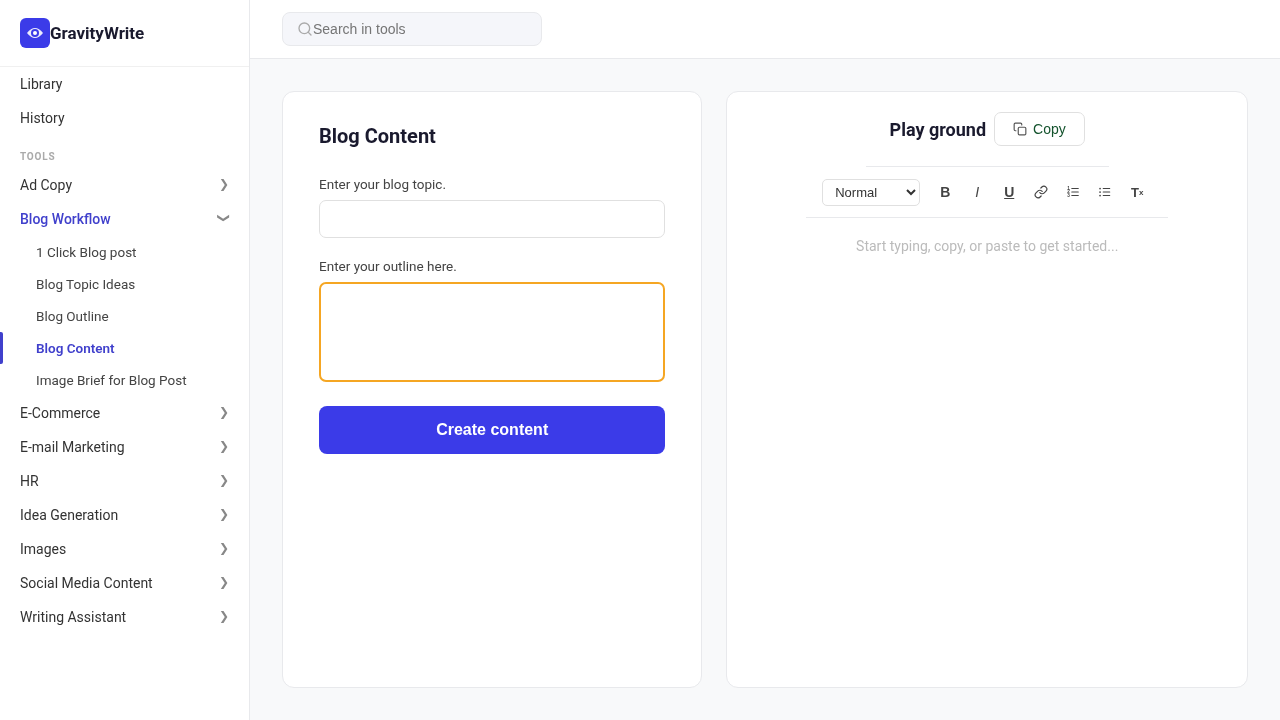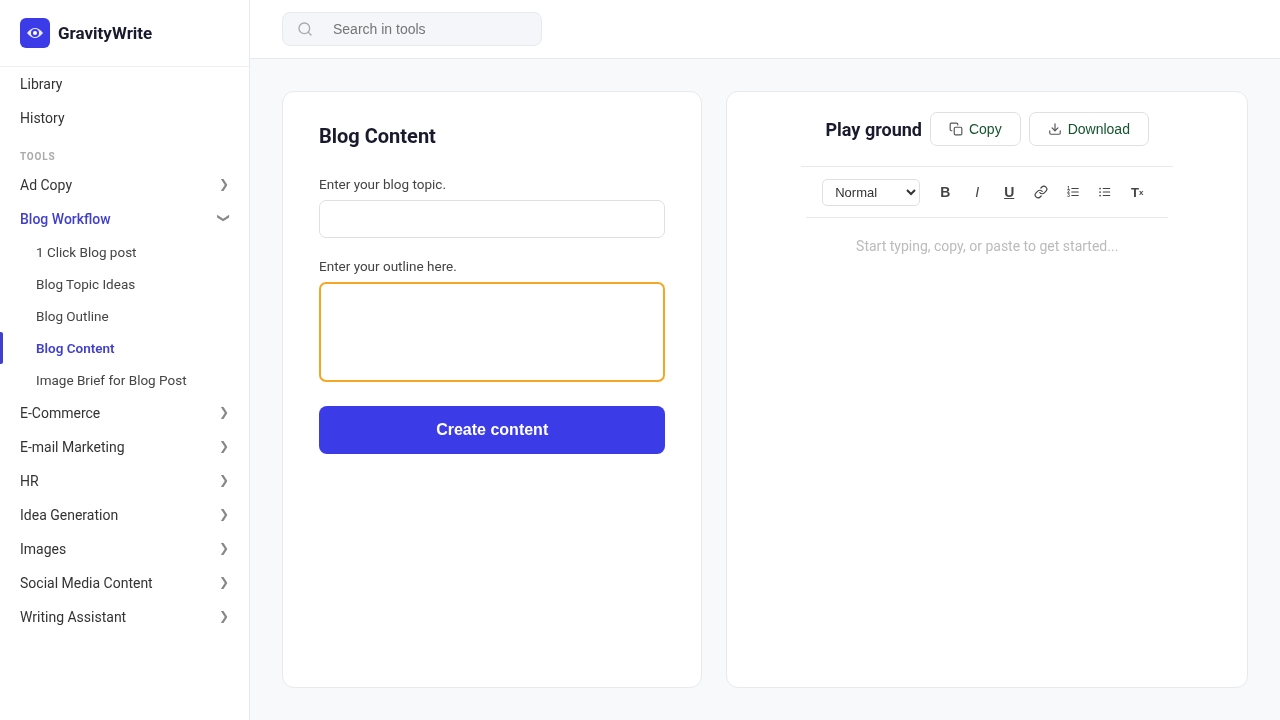--- a/index.html
+++ b/index.html
@@ -15,21 +15,20 @@
       flex-direction: column;
       height: 720px;
       overflow-y: auto;
     }
     #sidebar::-webkit-scrollbar { width: 4px; }
     #sidebar::-webkit-scrollbar-thumb { background: #ddd; border-radius: 2px; }
 
     .sidebar-logo {
       display: flex;
       align-items: center;
-      gap: 8px;
       padding: 18px 20px;
       border-bottom: 1px solid #f0f0f0;
     }
     .logo-icon {
       width: 30px;
       height: 30px;
     }
     .logo-text {
       font-size: 17px;
       font-weight: 700;
@@ -95,21 +94,21 @@
     #topbar {
       background: #fff;
       border-bottom: 1px solid #e8e9ec;
       padding: 12px 32px;
       display: flex;
       align-items: center;
     }
     .search-bar {
       display: flex;
       align-items: center;
-      gap: 20px;
+      gap: 0;
       background: #f5f6fa;
       border: 1px solid #e8e9ec;
       border-radius: 8px;
       padding: 8px 14px;
       width: 260px;
     }
     .search-bar input {
       border: none;
       background: transparent;
       outline: none;
@@ -394,28 +393,20 @@
 
     <div class="playground-panel">
       <div class="playground-header">
         <span class="playground-title">Play ground</span>
         <button class="pg-btn">
           <svg width="14" height="14" viewBox="0 0 24 24" fill="none" stroke="#555" stroke-width="2" stroke-linecap="round" stroke-linejoin="round">
             <rect x="9" y="9" width="13" height="13" rx="2"></rect>
               <path d="M5 15H4a2 2 0 01-2-2V4a2 2 0 012-2h9a2 2 0 012 2v1"></path>
           </svg>
           <span>Copy</span>
-        </button>
-        <button class="pg-btn">
-          <svg width="14" height="14" viewBox="0 0 24 24" fill="none" stroke="#555" stroke-width="2" stroke-linecap="round" stroke-linejoin="round">
-            <path d="M21 15v4a2 2 0 01-2 2H5a2 2 0 01-2-2v-4"></path>
-              <polyline points="7 10 12 15 17 10"></polyline>
-              <line x1="12" y1="15" x2="12" y2="3"></line>
-          </svg>
-          <span>Download</span>
         </button>
       </div>
 
       <div class="toolbar">
         <select class="toolbar-select">
           <option>Normal</option>
           <option>Heading 1</option>
           <option>Heading 2</option>
           <option>Heading 3</option>
         </select>

